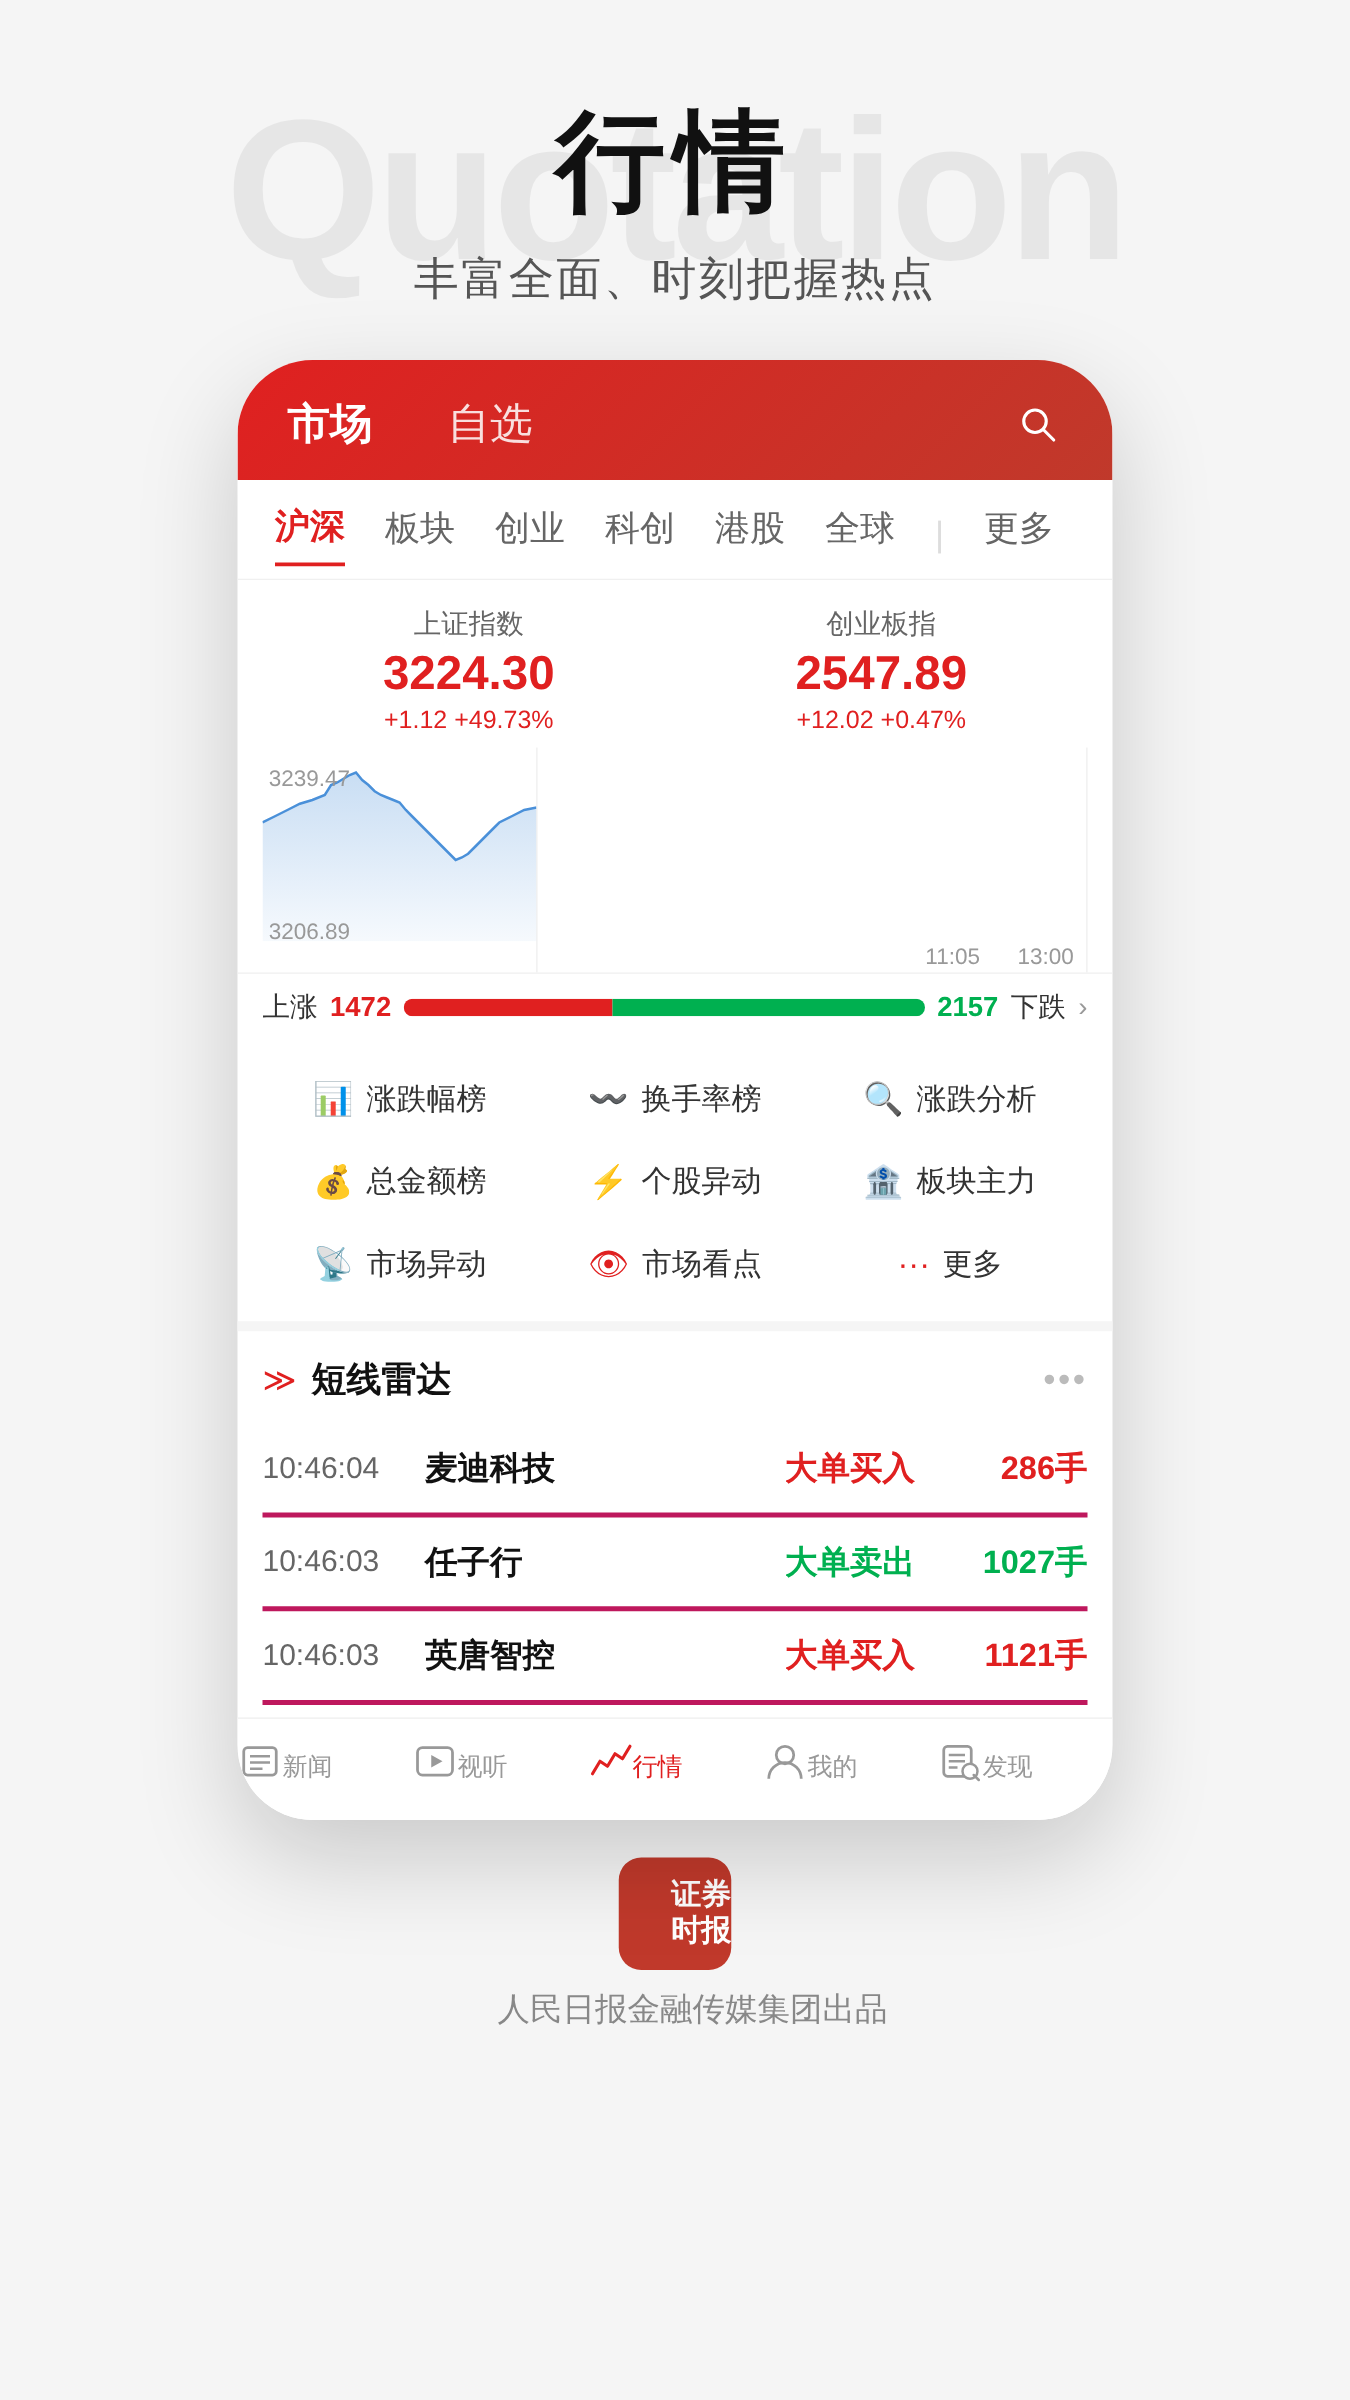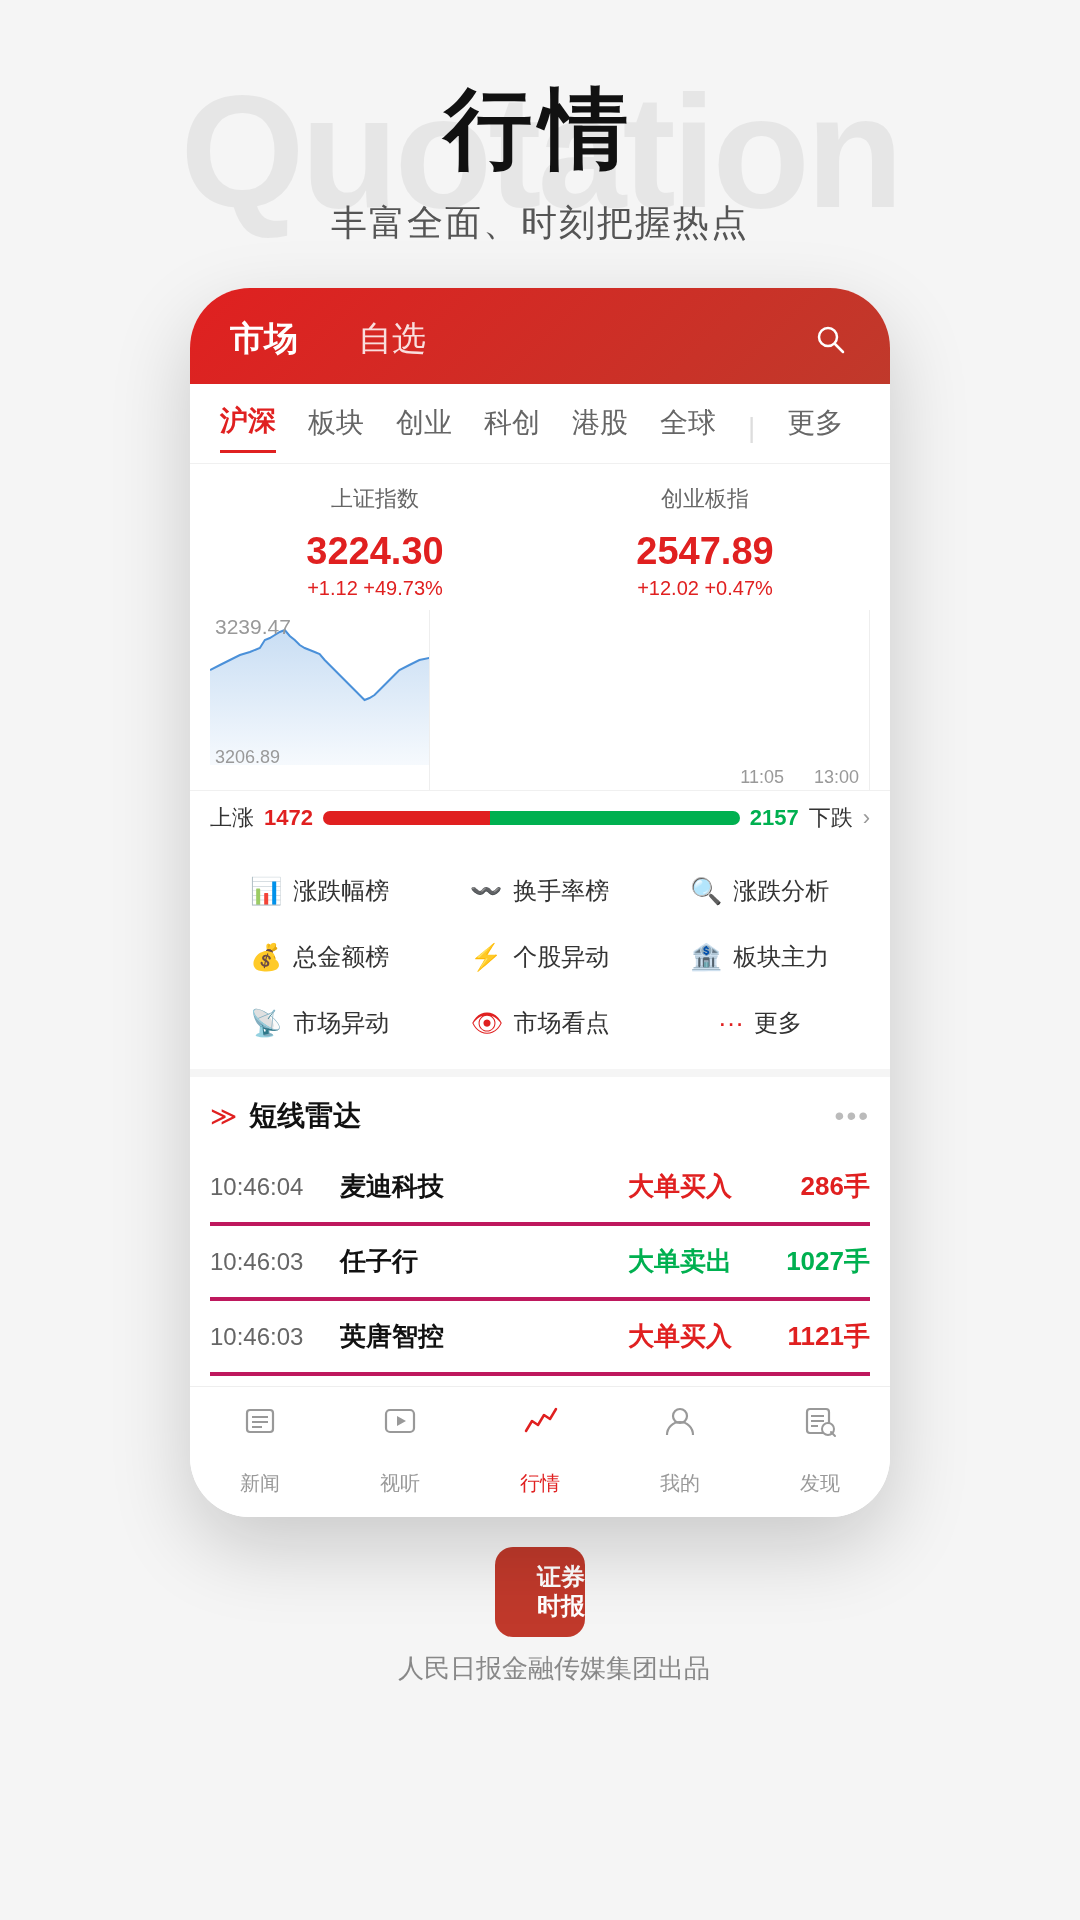--- a/index.html
+++ b/index.html
@@ -120,21 +120,21 @@
       padding: 20px 20px 10px;
       gap: 0;
     }
     .index-item {
       flex: 1;
       text-align: center;
     }
     .index-name {
       font-size: 22px;
       color: #666;
-      margin-bottom: 16px;
+      margin-bottom: 4px;
     }
     .index-value {
       font-size: 38px;
       font-weight: 700;
       color: #e02020;
     }
     .index-change {
       font-size: 20px;
       color: #e02020;
       margin-top: 4px;
@@ -151,23 +151,23 @@
     .chart-left {
       flex: 1;
       position: relative;
       border-right: 1px solid #eee;
     }
     .chart-right {
       flex: 2;
     }
     .chart-high-label {
       position: absolute;
-      top: 5px;
+      top: 15px;
       left: 5px;
-      font-size: 21px;
+      font-size: 18px;
       color: #999;
     }
     .chart-low-label {
       position: absolute;
       bottom: 22px;
       left: 5px;
       font-size: 18px;
       color: #999;
     }
     .chart-time-labels {
@@ -343,23 +343,22 @@
     
     .bottom-nav {
       display: flex;
       background: #fff;
       border-top: 1px solid #eee;
       padding: 16px 0 20px;
     }
     .nav-item {
       flex: 1;
       display: flex;
-      flex-direction: column;
-      align-items: center;
-      gap: 22px;
+      align-items: center;
+      gap: 0;
       cursor: pointer;
     }
     .nav-icon {
       font-size: 36px;
       color: #999;
     }
     .nav-icon.active {
       color: #e02020;
     }
     .nav-label {

